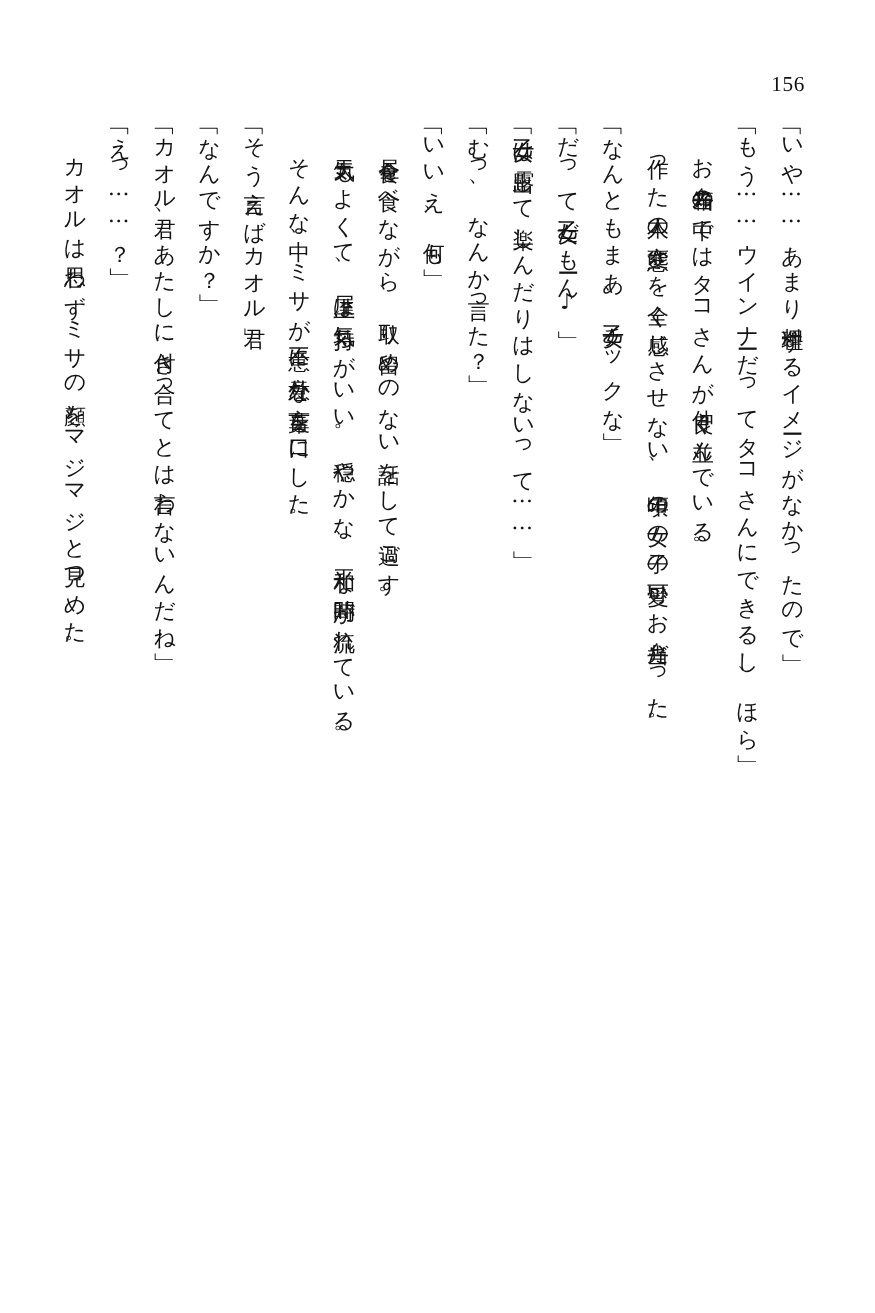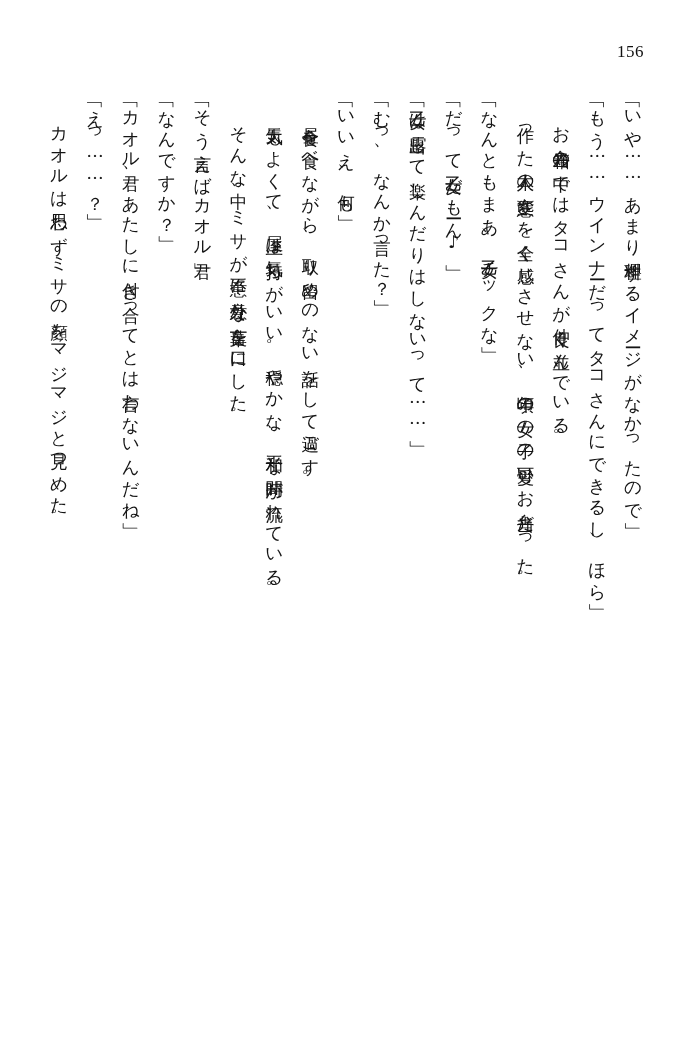--- a/index.html
+++ b/index.html
@@ -16,21 +16,21 @@
   }
   .page {
     position: relative;
     width: 700px;
     height: 1050px;
     background: #ffffff;
     box-sizing: border-box;
   }
   .page-number {
     position: absolute;
-    top: 42px;
+    top: 58px;
     right: 56px;
     font-size: 17px;
     letter-spacing: 0.5px;
     font-family: "Liberation Serif", "DejaVu Serif", serif;
     color: #111;
   }
   .body-text {
     position: absolute;
     top: 96px;
     right: 50px;

